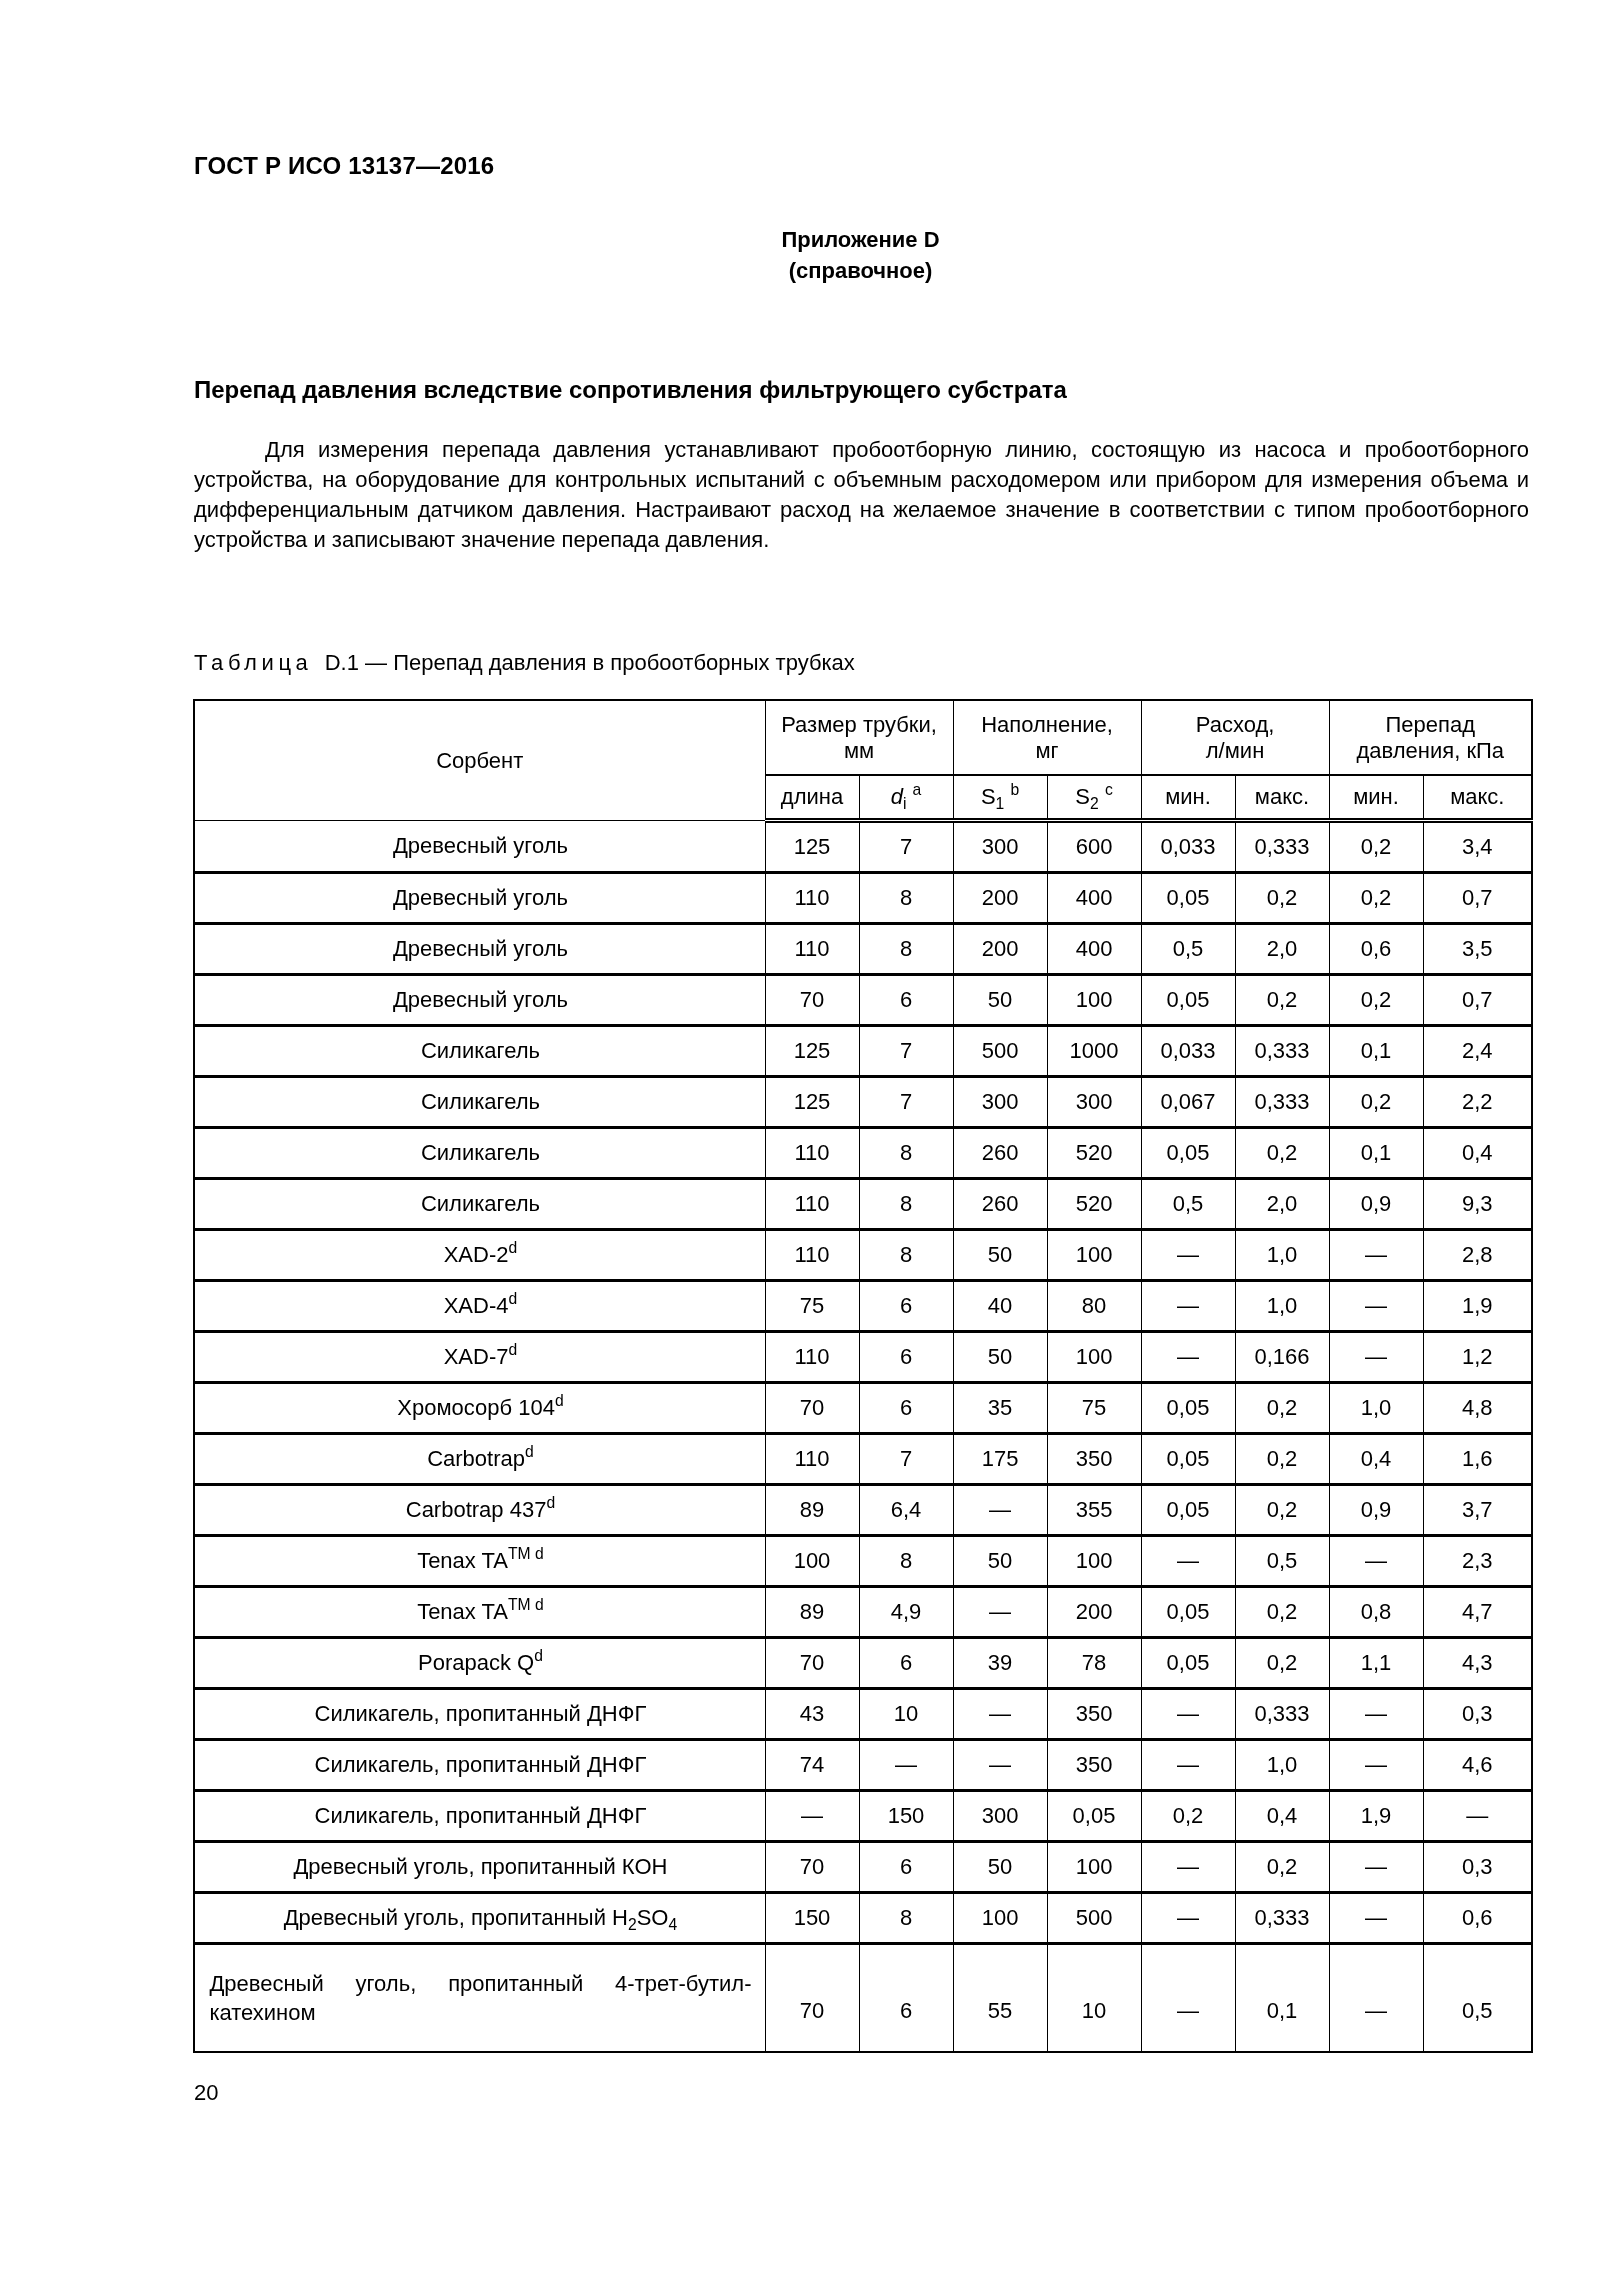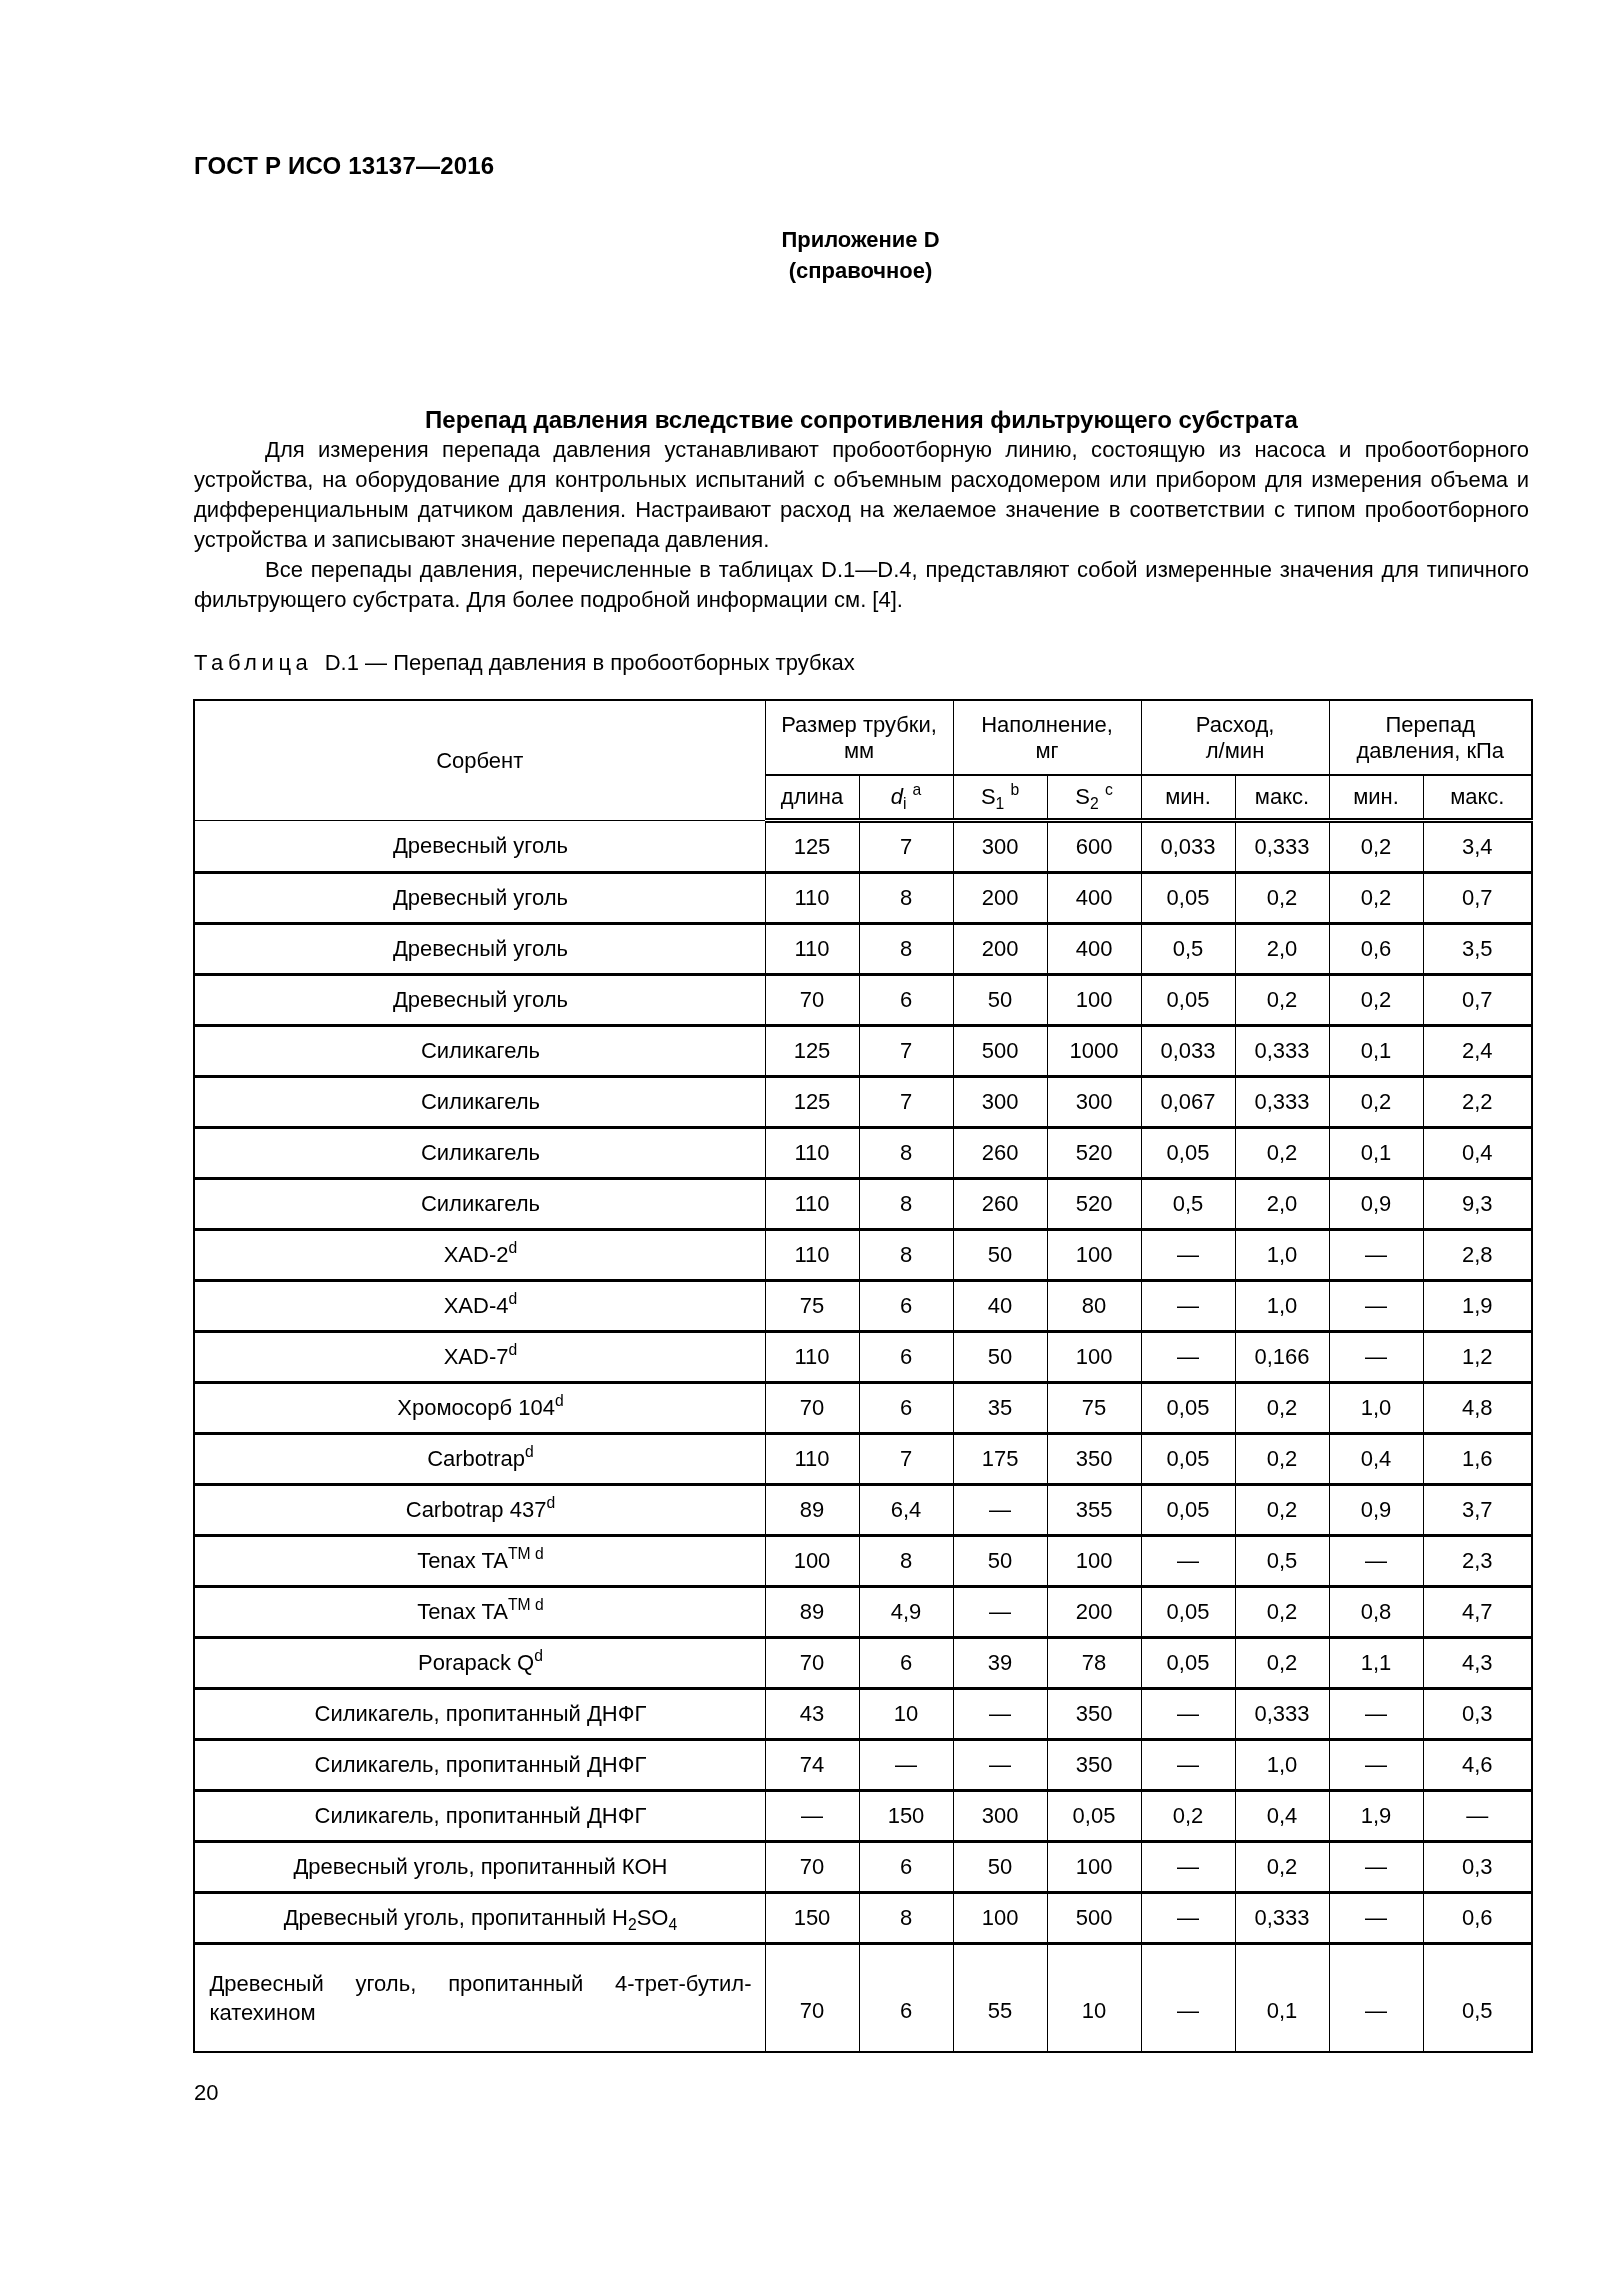--- a/index.html
+++ b/index.html
@@ -24,22 +24,21 @@
       text-align: right;
     }
     .appendix {
       left: 0; width: 1721px; top: 224px;
       text-align: center;
       font-size: 22px; font-weight: bold;
       line-height: 31px;
     }
     .section-title {
       left: 194px; width: 1335px; top: 376px;
-      text-align: center;
-      font-size: 24px; font-weight: bold; margin-top: 30px;
+      font-size: 24px; font-weight: bold;
     }
     .body-text {
       left: 194px; width: 1335px; top: 435px;
       font-size: 22px;
       line-height: 30px;
       text-align: justify;
     }
     .body-text p {
       margin: 0;
       text-indent: 71px;
@@ -104,21 +103,20 @@
 
 <div class="abs appendix">
   <div>Приложение D</div>
   <div>(справочное)</div>
 </div>
 
 <div class="abs section-title">Перепад давления вследствие сопротивления фильтрующего субстрата</div>
 
 <div class="abs body-text">
   <p>Для измерения перепада давления устанавливают пробоотборную линию, состоящую из насоса и пробоотборного устройства, на оборудование для контрольных испытаний с объемным расходомером или прибором для измерения объема и дифференциальным датчиком давления. Настраивают расход на желаемое значение в соответствии с типом пробоотборного устройства и записывают значение перепада давления.</p>
-  <p>Все перепады давления, перечисленные в таблицах D.1—D.4, представляют собой измеренные значения для типичного фильтрующего субстрата. Для более подробной информации см. [4].</p>
 </div>
 
 <div class="abs table-caption">
   <span class="spaced">Таблица</span>&nbsp;
   <span>D.1 — Перепад давления в пробоотборных трубках</span>
 </div>
 
 <table class="d1">
   <colgroup>
     <col class="c0">

